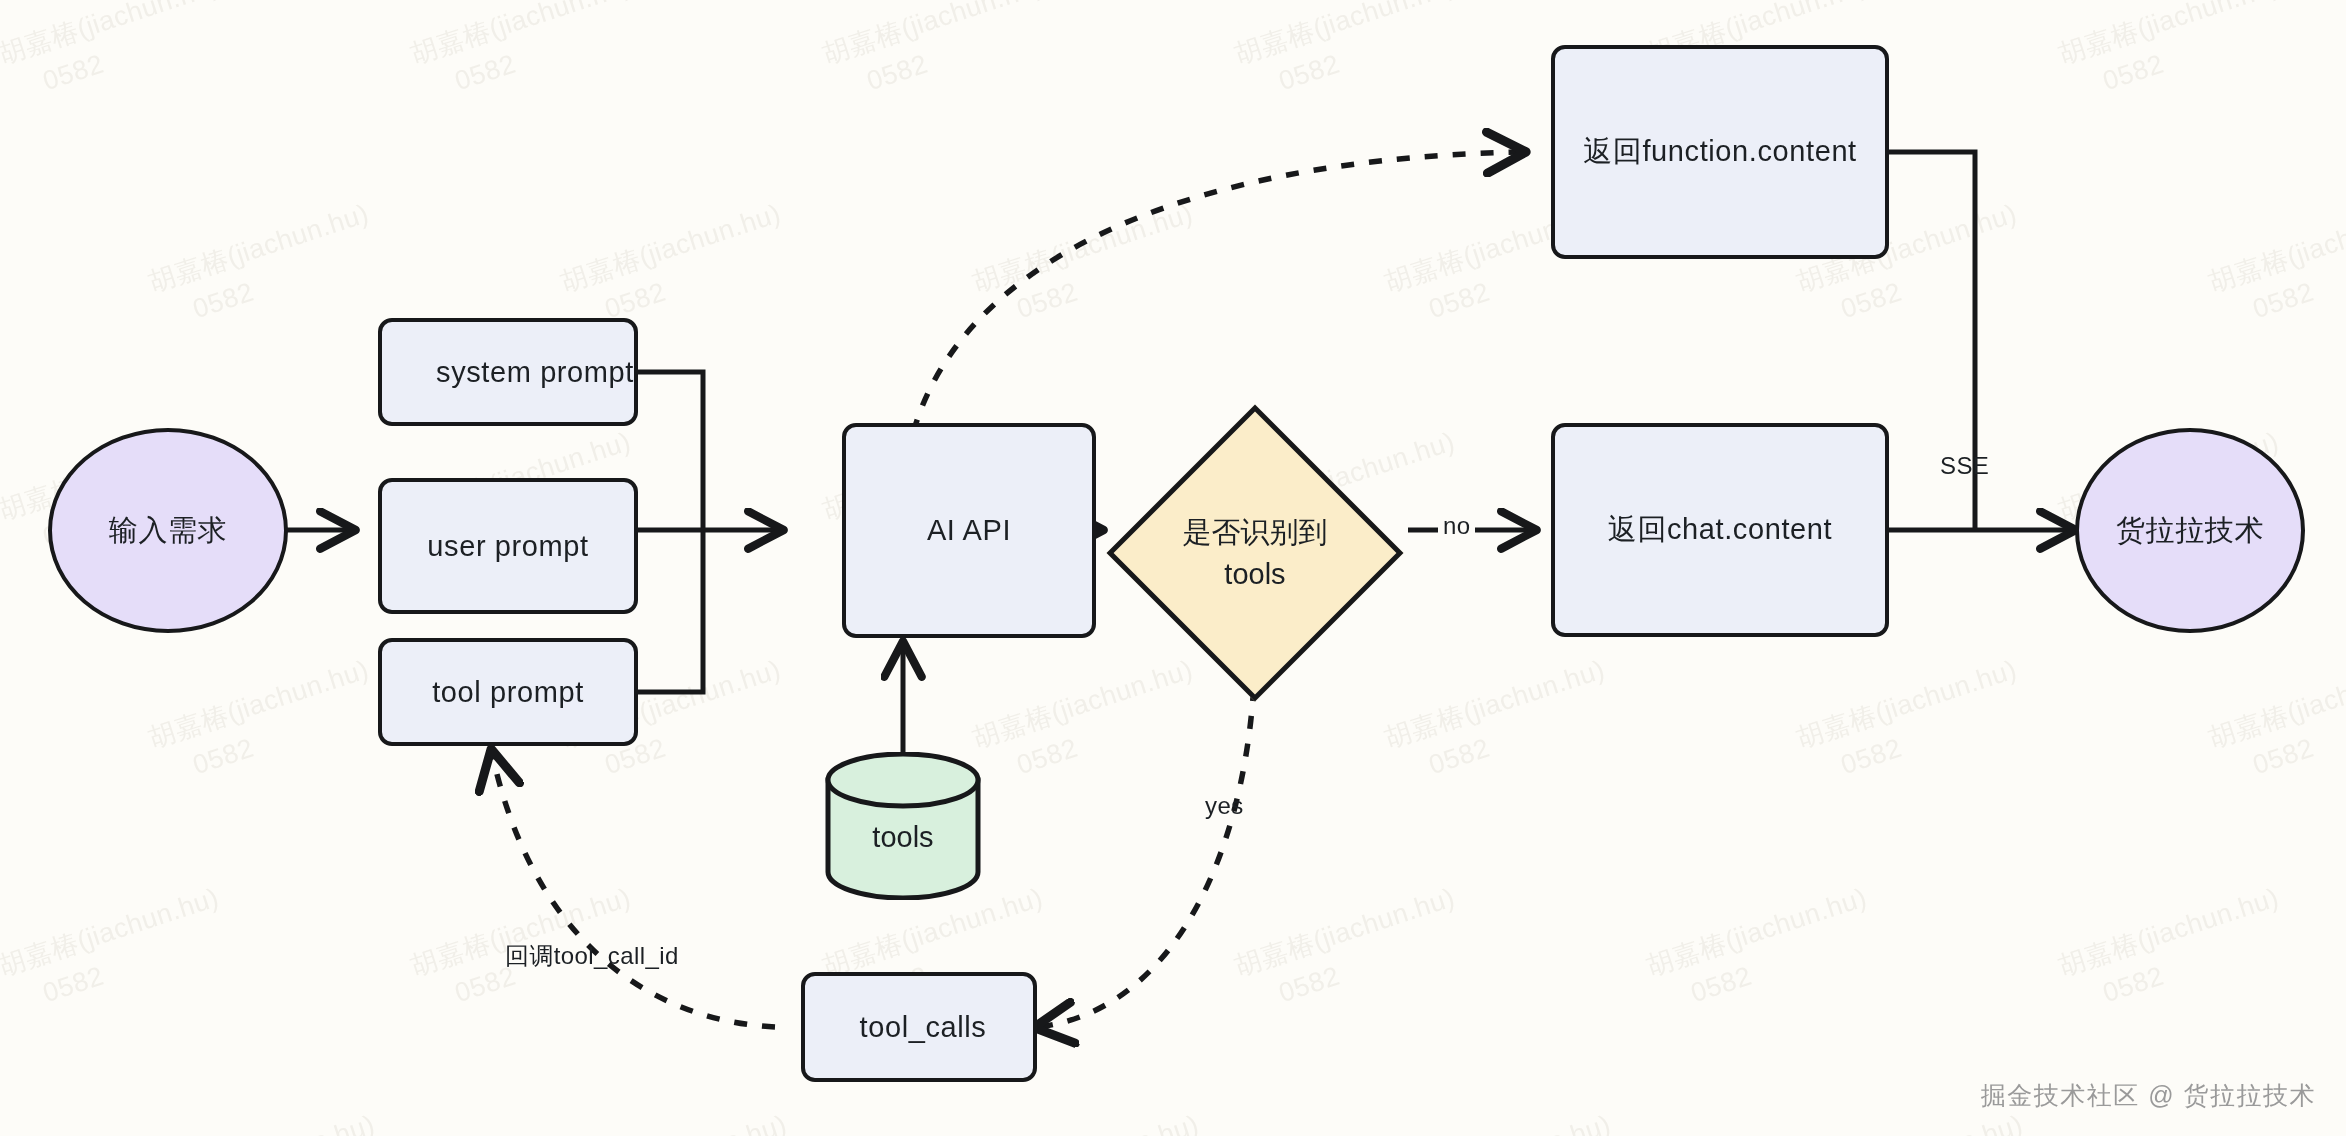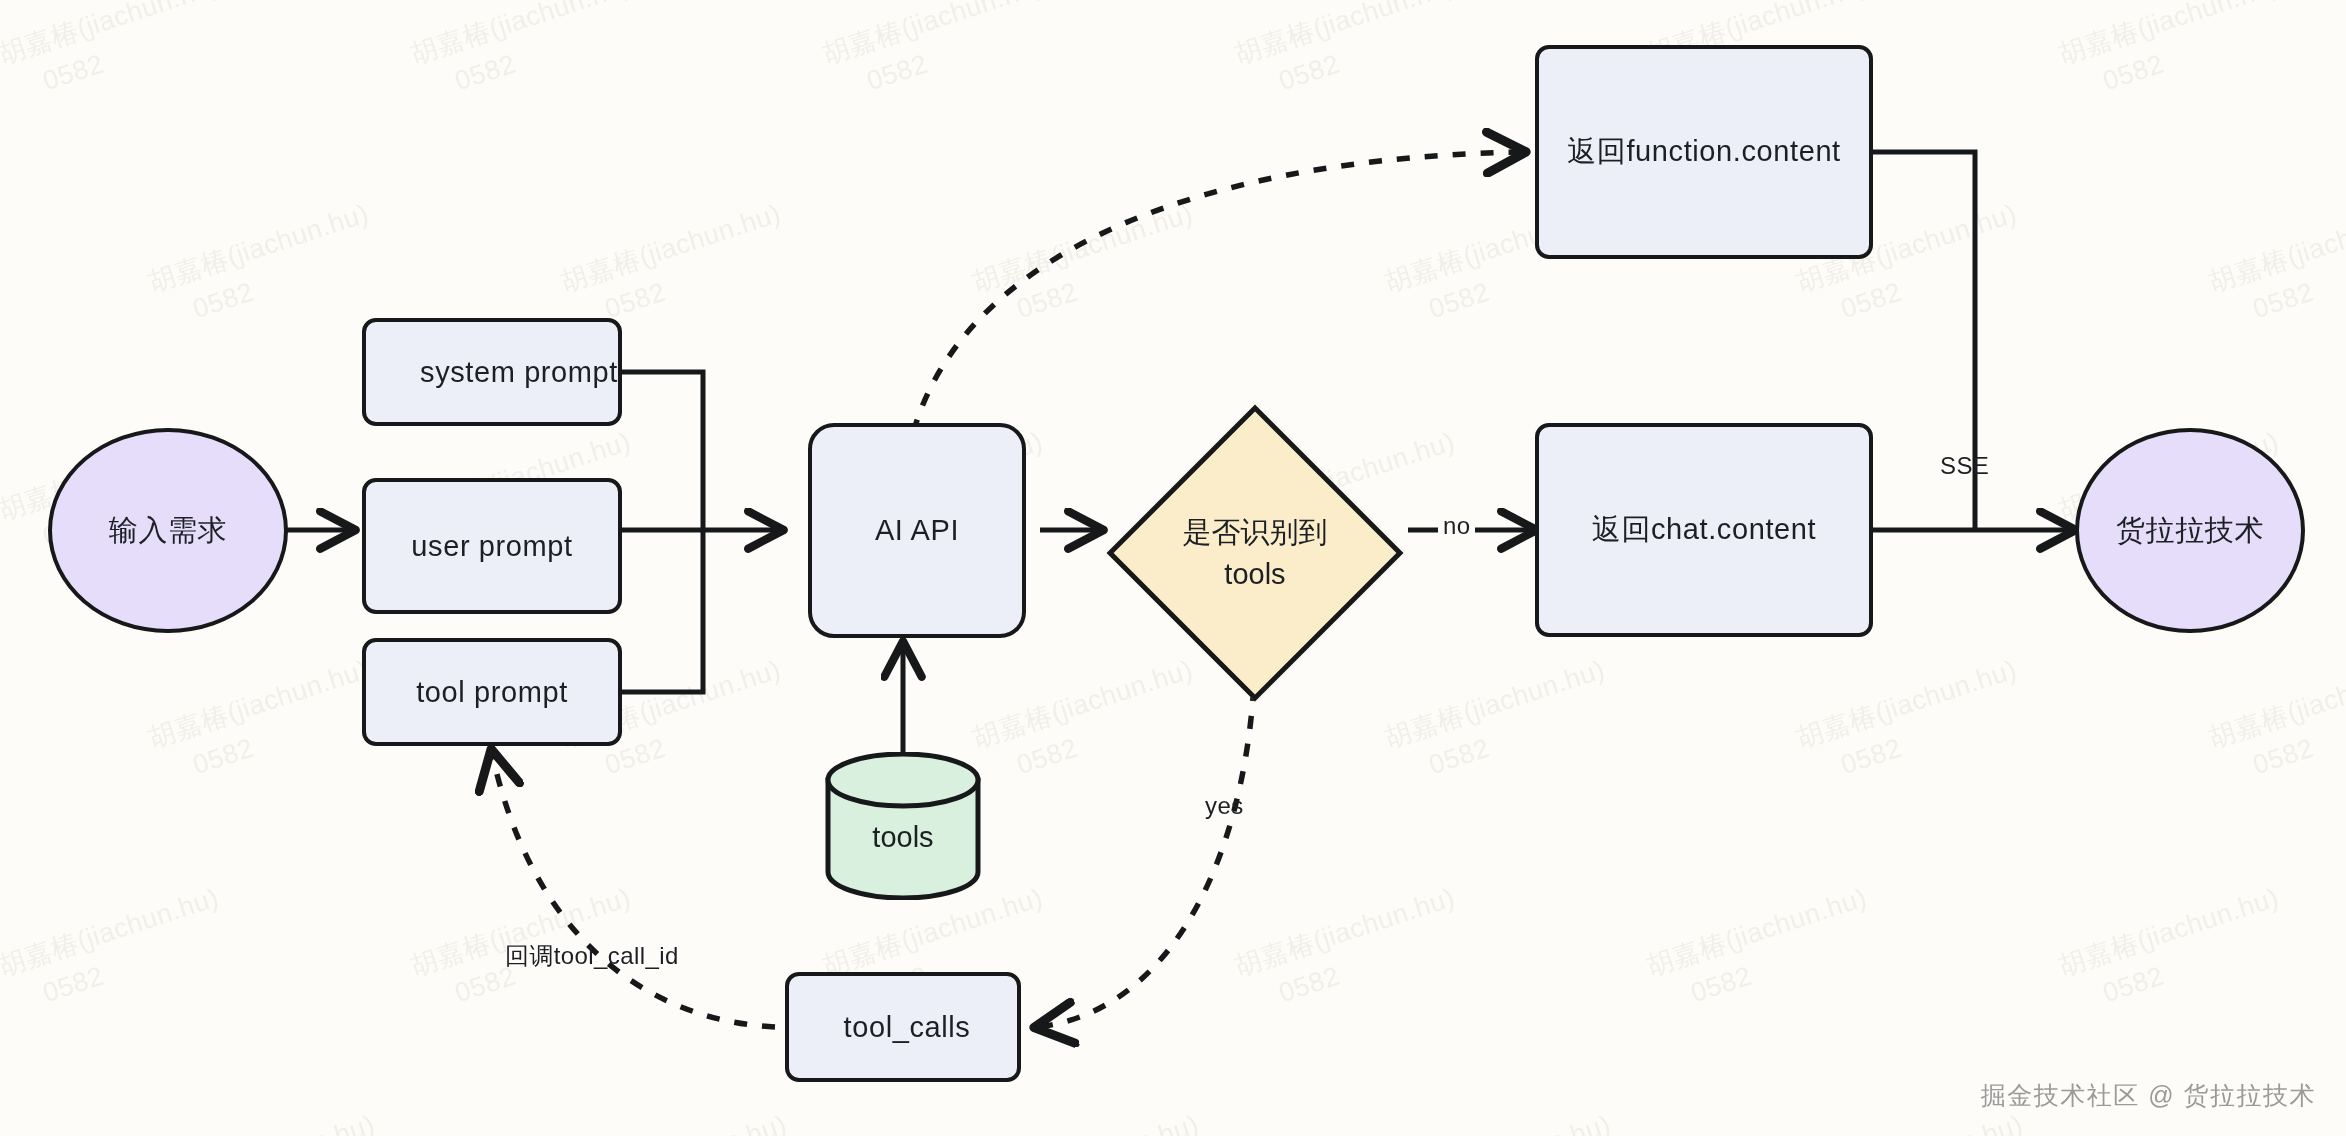--- a/index.html
+++ b/index.html
@@ -46,20 +46,21 @@
     text-align: center;
     color: #1c2024;
     box-sizing: border-box;
   }
   .rect-node {
     background: #eceff8;
     border: 4px solid #17181a;
     border-radius: 14px;
     font-size: 29px;
     letter-spacing: 0.6px;
+    margin-left: 16px;
   }
   .ellipse-node {
     background: #e5ddf9;
     border: 4px solid #17181a;
     border-radius: 50%;
     font-size: 29px;
     letter-spacing: 0.6px;
   }
   .diamond-node {
     font-size: 29px;
@@ -195,21 +196,21 @@
   </div>
 
   <div class="node rect-node" style="left:362px; top:478px; width:260px; height:136px;">
     <span>user prompt</span>
   </div>
 
   <div class="node rect-node" style="left:362px; top:638px; width:260px; height:108px;">
     <span>tool prompt</span>
   </div>
 
-  <div class="node rect-node" style="left:808px; top:423px; width:218px; height:215px;border-radius:26px;">
+  <div class="node rect-node" style="left:826px; top:423px; width:254px; height:215px;">
     <span>AI API</span>
   </div>
 
   <div class="node diamond-node" style="left:1150px; top:448px; width:210px; height:210px;">
     <div class="diamond-shape"></div>
     <span class="diamond-label">是否识别到
 tools</span>
   </div>
 
   <div class="node cyl-node" style="left:824px; top:752px; width:158px; height:148px;">

